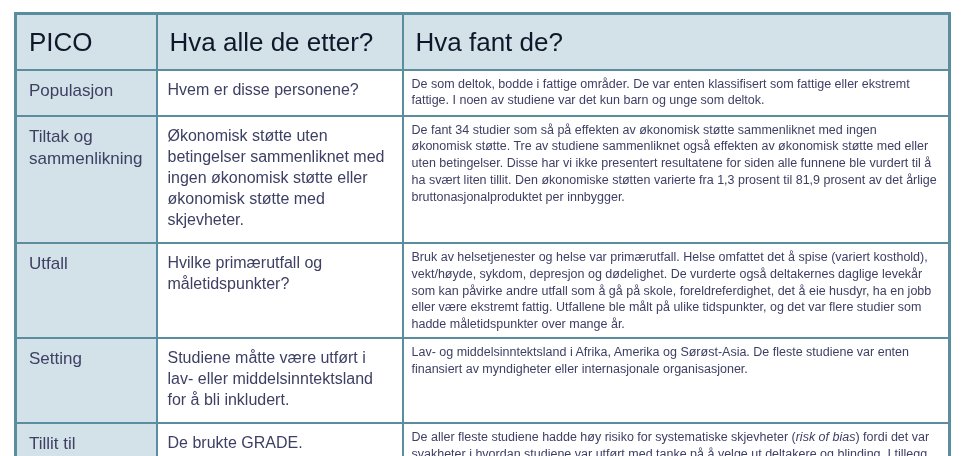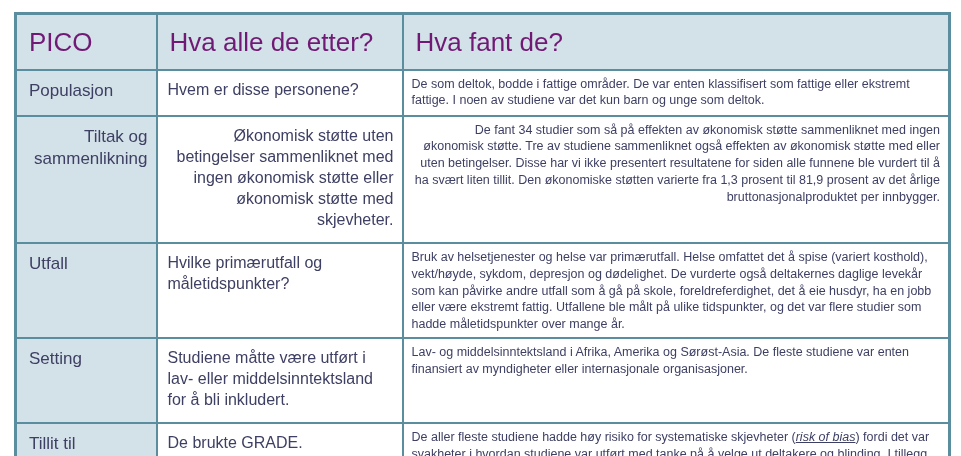--- a/index.html
+++ b/index.html
@@ -32,21 +32,21 @@
 
   
   .pico-table thead th {
     background: #d3e1e8;
     font-weight: 400;
     font-size: 26px;
     text-align: left;
     padding: 12px 10px 10px 12px;
     height: 56px;
     vertical-align: middle;
-    color: #701a75;
+    color: #0f172a;
   }
 
   
   .row-label {
     background: #d3e1e8;
     font-size: 17px;
     font-weight: 400;
     padding: 9px 8px 6px 12px;
     line-height: 1.32;
   }
@@ -56,24 +56,24 @@
     padding: 8px 8px 12px 10px;
     line-height: 1.32;
   }
   .found {
     background: #ffffff;
     font-size: 12.5px;
     padding: 5px 8px 4px 8px;
     line-height: 1.34;
     margin-top: 40px;
   }
-  .found .it { font-style: italic; text-decoration: underline; }
+  .found .it { font-style: italic; }
 
   tr.r-populasjon  { height: 46px; }
-  tr.r-tiltak      { height: 88px; text-align: right; }
+  tr.r-tiltak      { height: 88px; }
   tr.r-utfall      { height: 72px; }
   tr.r-setting     { height: 65px; }
   tr.r-tillit      { height: 89px; }
 </style>
 </head>
 <body>
 
 <table class="pico-table">
   <colgroup>
     <col class="c1">

